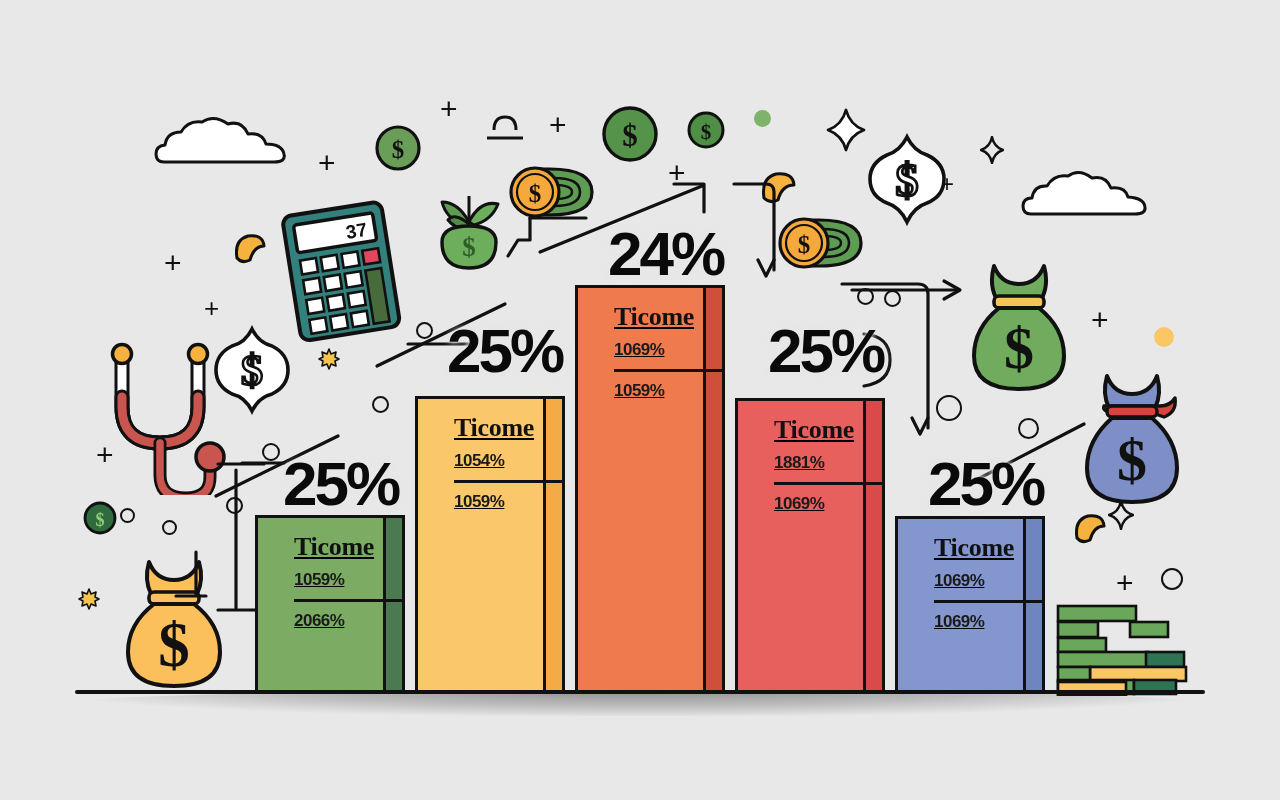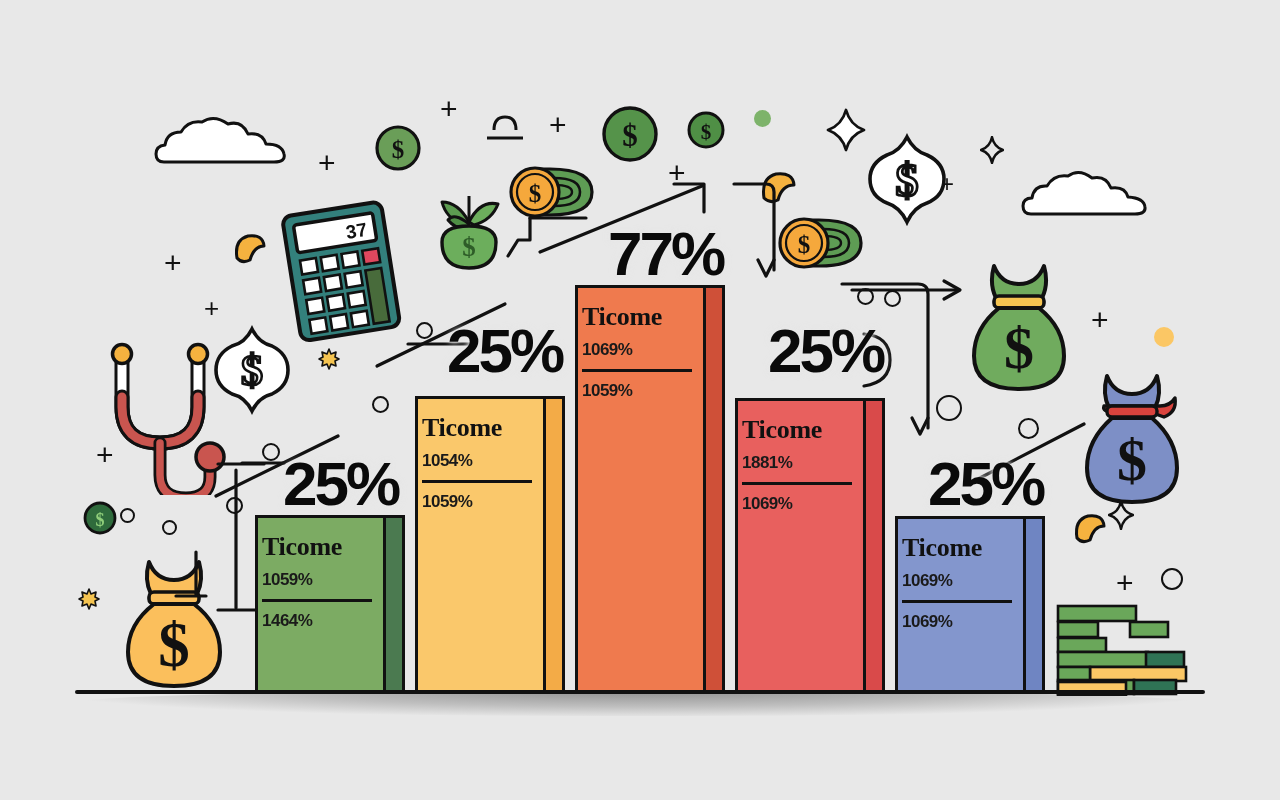--- a/index.html
+++ b/index.html
@@ -18,22 +18,23 @@
     box-sizing:border-box;
     border:3px solid #111;
     z-index:20;
   }
   .bar .side{
     position:absolute;top:-3px;right:-3px;bottom:-3px;
     border:3px solid #111;
     box-sizing:border-box;
   }
   .bar .content{
-    position:absolute;left:4px;top:16px;
+    position:absolute;left:36px;top:16px;
     z-index:4;
+    text-decoration:underline;
   }
   .bar .ttl{
     font-weight:bold;
     font-size:26px;
     color:#111;
     letter-spacing:-0.3px;
     line-height:1;
     margin-bottom:10px;
     font-family:"Liberation Serif", serif;
   }
@@ -345,21 +346,21 @@
   <svg class="deco" style="left:236px;top:448px;" width="70" height="30" viewBox="0 0 70 30">
     <path d="M6 15 L48 15" fill="none" stroke="#111" stroke-width="3.2" stroke-linecap="round"></path>
   </svg>
 
   <div class="bar" style="left:255px;top:515px;width:150px;height:178px;background:#7cab63;">
     <div class="side" style="width:22px;background:#4b7a50;"></div>
     <div class="content" style="width:110px;">
       <div class="ttl">Ticome</div>
       <div class="v1">1059%</div>
       <div class="rule"></div>
-      <div class="v2">1464%</div>
+      <div class="v2">2066%</div>
     </div>
   </div>
 
   <div class="bar" style="left:415px;top:396px;width:150px;height:297px;background:#fac86b;">
     <div class="side" style="width:22px;background:#f3ab47;"></div>
     <div class="content" style="width:110px;">
       <div class="ttl">Ticome</div>
       <div class="v1">1054%</div>
       <div class="rule"></div>
       <div class="v2">1059%</div>
@@ -391,20 +392,20 @@
     <div class="content" style="width:110px;">
       <div class="ttl">Ticome</div>
       <div class="v1">1069%</div>
       <div class="rule"></div>
       <div class="v2">1069%</div>
     </div>
   </div>
 
   <div class="pct" style="left:283px;top:448px;font-size:62px;">25%</div>
   <div class="pct" style="left:447px;top:315px;font-size:62px;">25%</div>
-  <div class="pct" style="left:608px;top:218px;font-size:62px;">77%</div>
+  <div class="pct" style="left:608px;top:218px;font-size:62px;">24%</div>
   <div class="pct" style="left:768px;top:315px;font-size:62px;">25%</div>
   <div class="pct" style="left:928px;top:448px;font-size:62px;">25%</div>
 
   <div class="shadow"></div>
   <div class="ground"></div>
 
 </div>
 
 </body></html>

